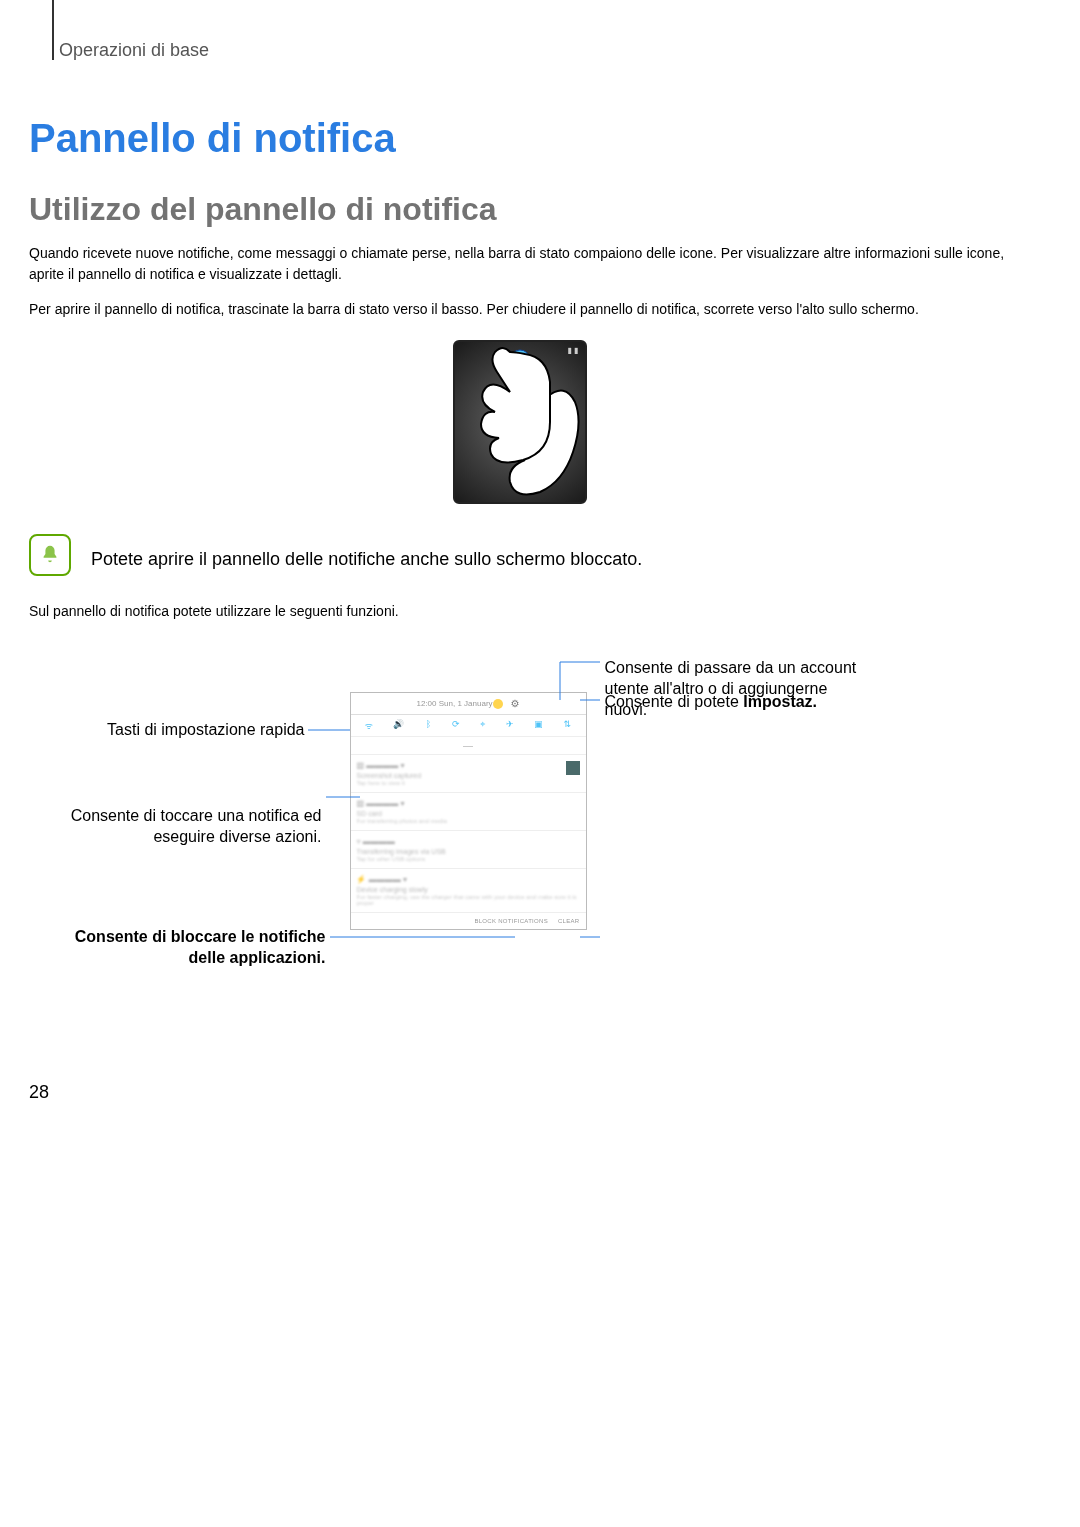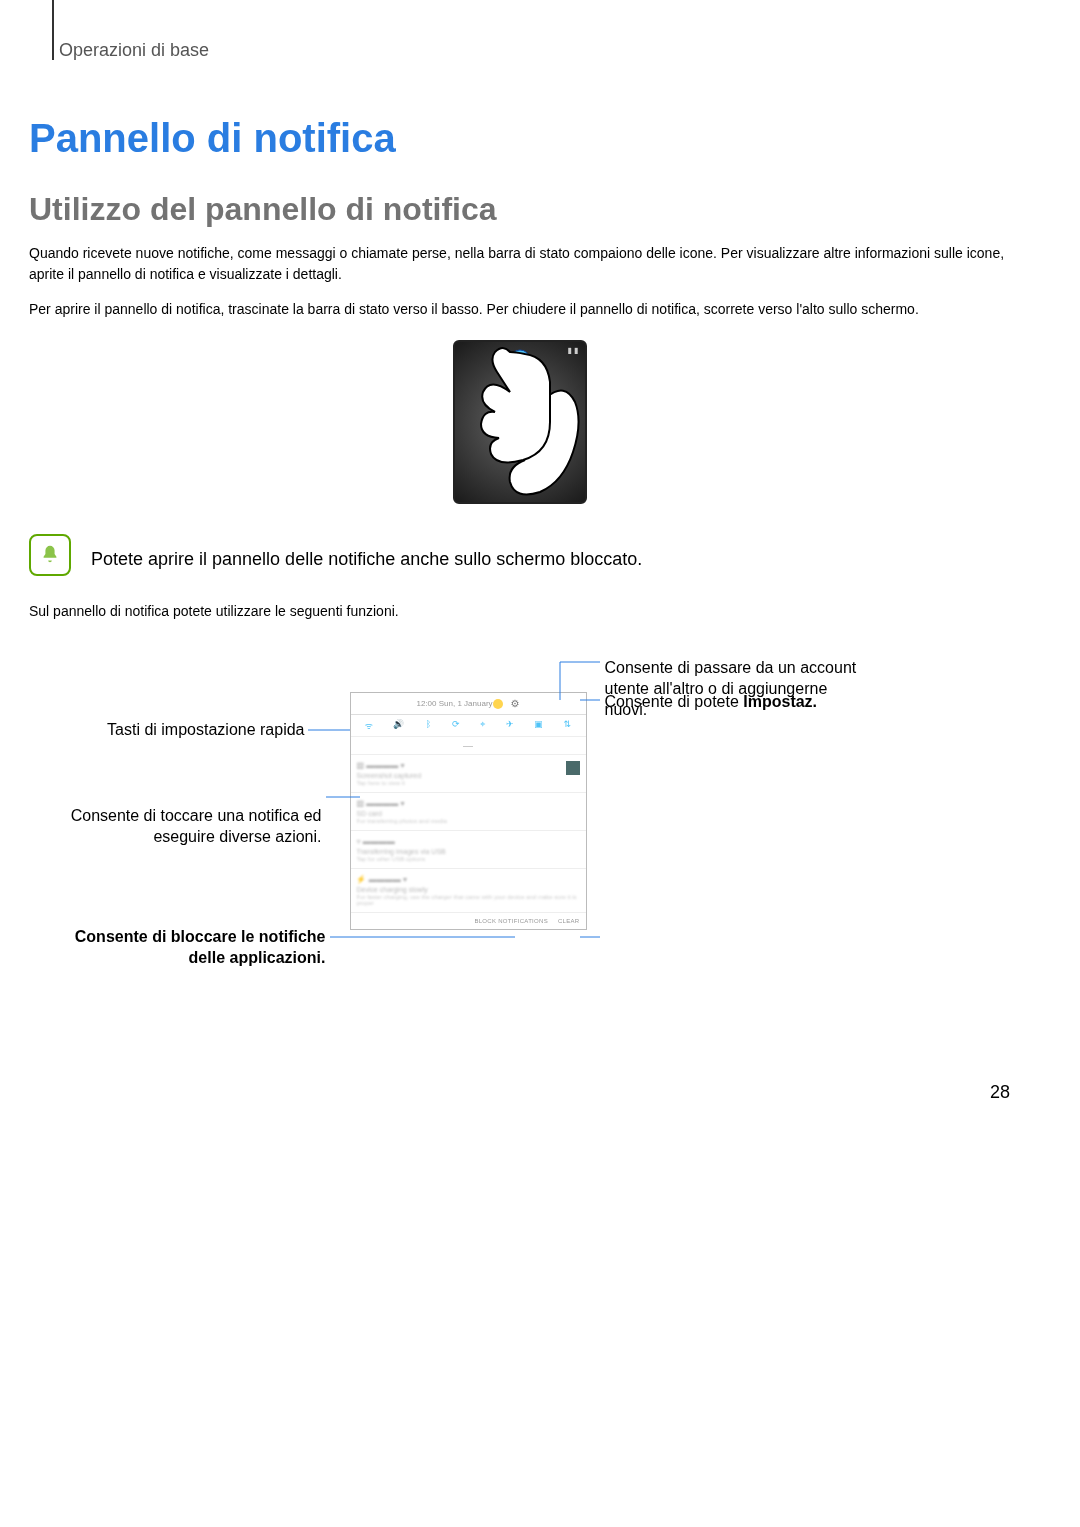--- a/index.html
+++ b/index.html
@@ -160,21 +160,21 @@
   }
   .callout.left { text-align: right; }
   .callout.right { text-align: left; }
   .diagram svg.lines {
     position: absolute;
     top: 0; left: 0;
     width: 920px; height: 400px;
     pointer-events: none;
   }
   .page-num {
-    text-align: right;
+    text-align: left;
     font-size: 18px;
     margin-top: 20px;
   }
 </style>
 </head>
 <body>
 
 <div class="page">
   <div class="side-line"></div>
   <div class="header-label">Operazioni di base</div>

